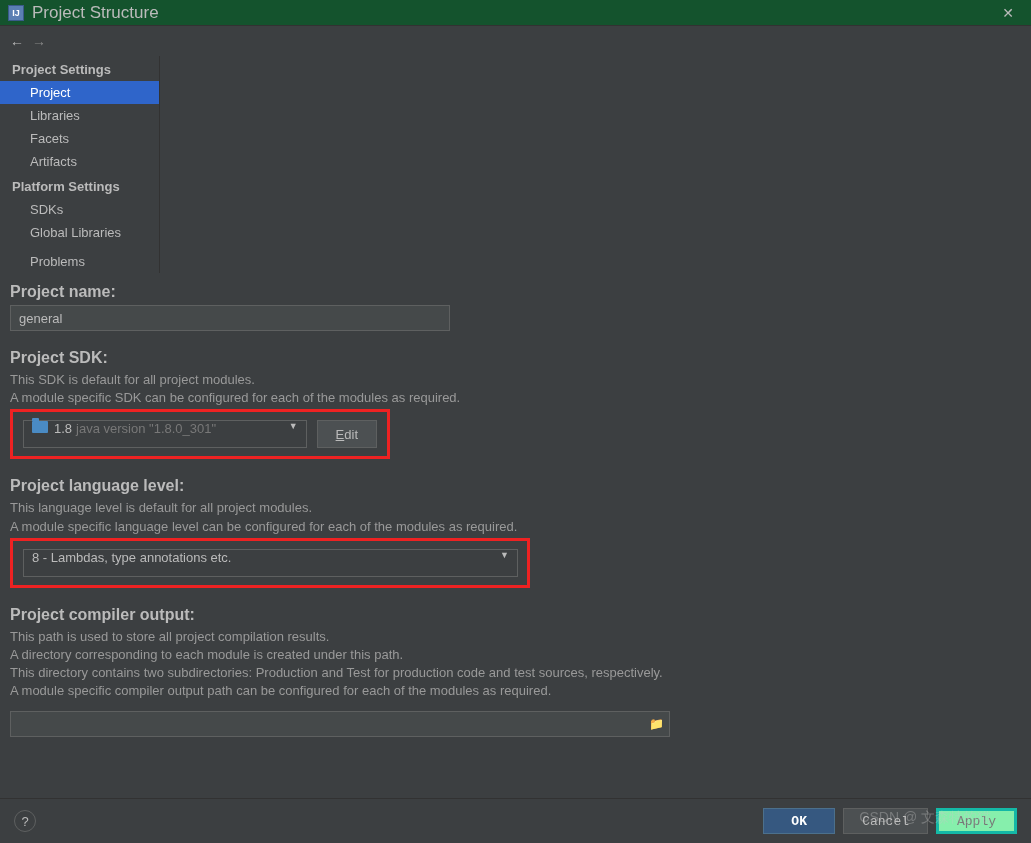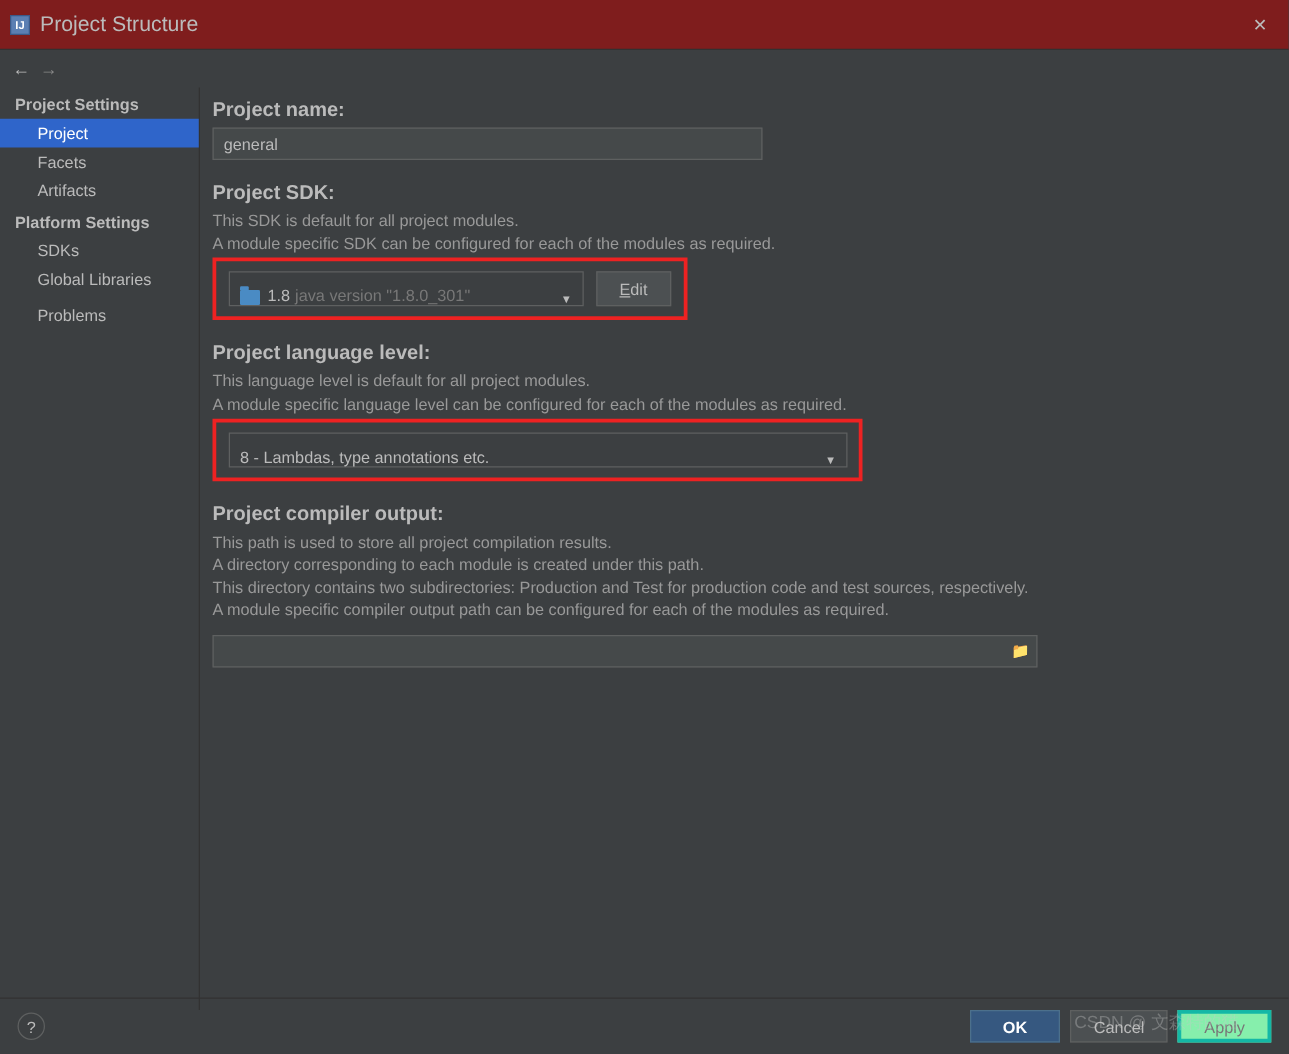--- a/index.html
+++ b/index.html
@@ -7,22 +7,22 @@
       font-family: "Segoe UI", Arial, sans-serif;
       font-size: 13px;
       background: #3c3f41;
       color: #bbbbbb;
       width: 1031px;
       height: 843px;
       overflow: hidden;
       position: relative;
     }
     .titlebar {
-      height: 40px;
-      background: #7f1d1d;
+      height: 26px;
+      background: #14532d;
       display: flex;
       align-items: center;
       padding: 0 8px;
       border-bottom: 1px solid #323232;
     }
     .titlebar .app-icon {
       width: 16px; height: 16px;
       background: #5b7fb3;
       border: 1px solid #3a5a8a;
       margin-right: 8px;
@@ -40,20 +40,21 @@
       display: flex;
       align-items: center;
       padding: 0 10px;
       gap: 8px;
     }
     .toolbar .arrow { color: #888; font-size: 14px; }
     .toolbar .arrow.enabled { color: #bbbbbb; }
     .main {
       display: flex;
       height: calc(100% - 30px - 30px - 45px);
+      flex-direction: column;
     }
     .sidebar {
       width: 160px;
       border-right: 1px solid #323232;
       padding-top: 0;
     }
     .sidebar .section-header {
       font-weight: bold;
       color: #bbbbbb;
       padding: 6px 12px 4px 12px;
@@ -100,21 +101,21 @@
       display: flex;
       align-items: center;
       gap: 10px;
       margin-top: 6px;
     }
     .combo {
       background: #3c3f41;
       border: 1px solid #5e6060;
       height: 28px;
       display: flex;
-      align-items: flex-end;
+      align-items: flex-start;
       padding: 0 8px;
       position: relative;
     }
     .combo .folder-icon {
       width: 16px; height: 12px;
       background: #4a8bc4;
       border-radius: 1px;
       margin-right: 6px;
       position: relative;
     }
@@ -183,21 +184,21 @@
     }
     .help-btn {
       width: 22px; height: 22px;
       border: 1px solid #5e6060;
       border-radius: 50%;
       display: flex; align-items: center; justify-content: center;
       color: #bbbbbb;
       font-size: 13px;
     }
     .footer-spacer { flex: 1; }
-    .footer .btn { min-width: 72px; height: 26px; margin-left: 8px; }
+    .footer .btn { min-width: 72px; height: 26px; margin-left: 8px; font-family: Liberation Mono, monospace; }
     .btn-primary {
       background: #365880;
       border: 1px solid #4c708c;
       color: #ffffff;
       font-weight: bold;
     }
     .btn-disabled {
       background: #86efac;
       border: 3px solid #14b8a6;
       color: #777;
@@ -221,20 +222,21 @@
 
 <div class="toolbar">
   <span class="arrow enabled">←</span>
   <span class="arrow">→</span>
 </div>
 
 <div class="main">
   <div class="sidebar">
     <div class="section-header">Project Settings</div>
     <div class="item selected">Project</div>
+    <div class="item">Libraries</div>
     <div class="item">Facets</div>
     <div class="item">Artifacts</div>
     <div class="section-header">Platform Settings</div>
     <div class="item">SDKs</div>
     <div class="item">Global Libraries</div>
     <div class="item problems">Problems</div>
   </div>
 
   <div class="content">
 

